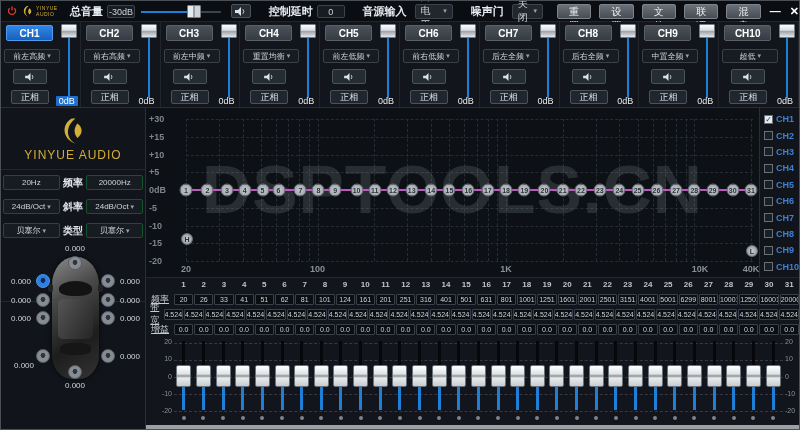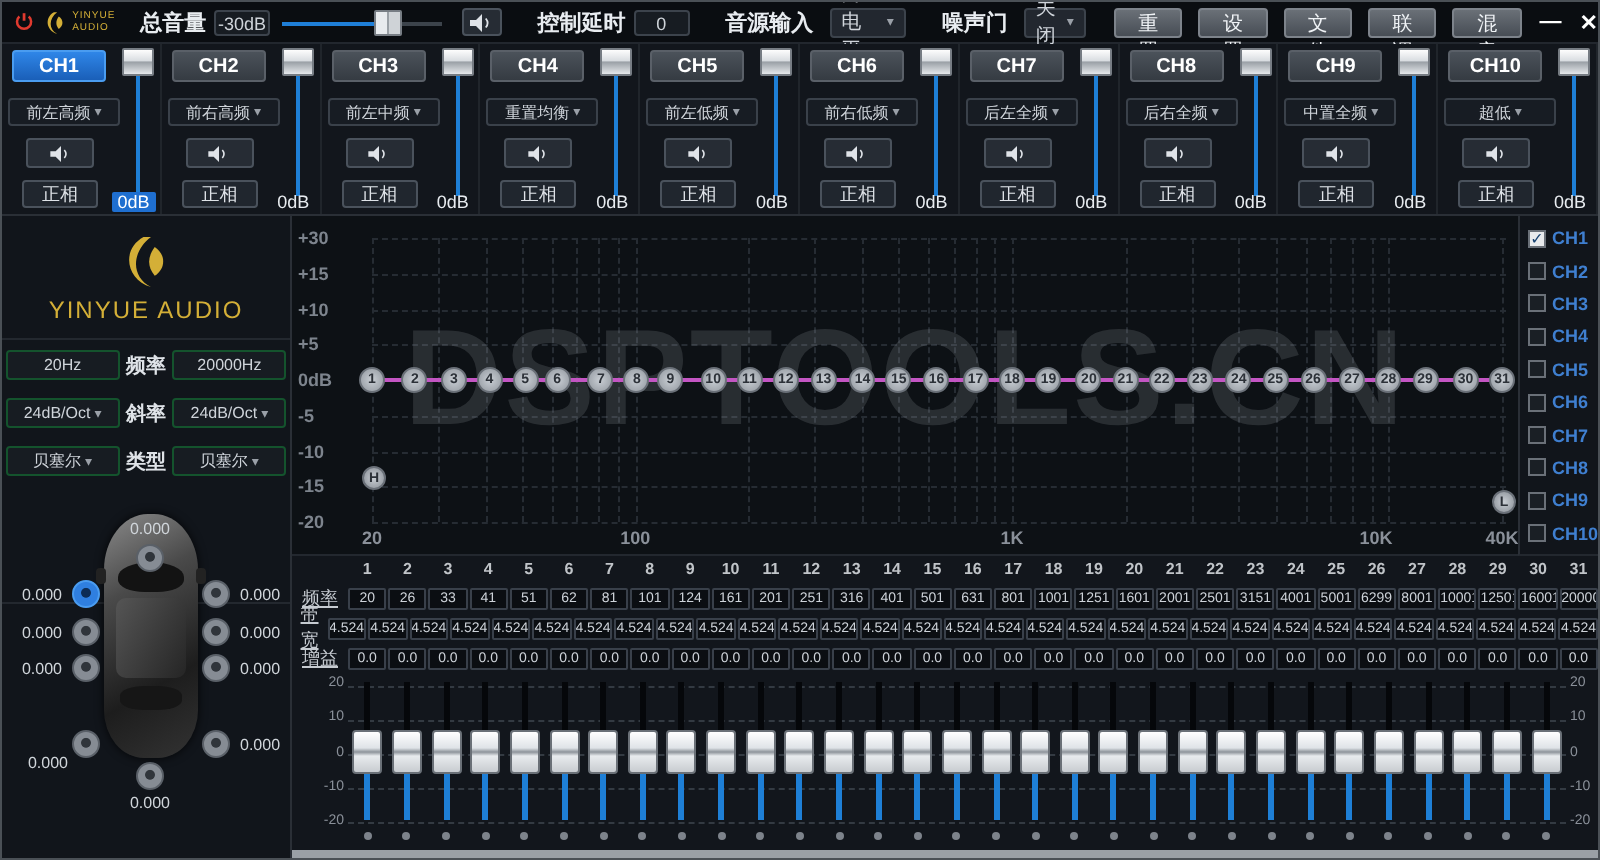--- a/index.html
+++ b/index.html
@@ -54,21 +54,21 @@
   .xcell { width:57px; height:15px; background:#171c22; border:1px solid #14532d; border-radius:2px; color:#cfd4da; font-size:8px; display:flex; align-items:center; justify-content:center; gap:2px; }
 
   
   .delayblk { position:absolute; left:0; top:133px; width:100%; height:160px; }
   .car { position:absolute; left:51px; top:16px; width:47px; height:122px; border-radius:22px 22px 20px 20px / 28px 28px 24px 24px; background:linear-gradient(150deg,#8a8a8a 0%,#4a4a4a 30%,#1d1d1d 68%,#333 100%); box-shadow:0 0 5px rgba(0,0,0,.8); }
   .car .ws { position:absolute; left:7px; top:24px; width:33px; height:15px; background:#131313; border-radius:50% 50% 40% 40%; }
   .car .roof { position:absolute; left:6px; top:42px; width:35px; height:40px; background:linear-gradient(120deg,#555,#252525); border-radius:5px; }
   .car .rw { position:absolute; left:8px; top:86px; width:31px; height:12px; background:#161616; border-radius:40%; }
   .car .mirl { position:absolute; left:-4px; top:27px; width:5px; height:8px; background:#222; border-radius:2px; }
   .car .mirr { position:absolute; right:-4px; top:27px; width:5px; height:8px; background:#222; border-radius:2px; }
-  .dpoint { position:absolute; width:14px; height:14px; transform:translate(-50%,-50%);margin-top:16px; }
+  .dpoint { position:absolute; width:14px; height:14px; transform:translate(-50%,-50%); }
   .dot { display:block; width:14px; height:14px; border-radius:50%; background:radial-gradient(circle at 50% 45%,#30353b 0 25%,#868c94 30% 100%); border:1px solid #5a6068; }
   .dot[data-selected="true"] { background:radial-gradient(circle at 50% 45%,#0d2c55 0 25%,#2f7fe0 30% 100%); border-color:#4a9cf0; }
   .dval { position:absolute; color:#d0d5da; font-size:8px; white-space:nowrap; }
   .dpoint[data-pos$="-left"] .dval { right:19px; top:3px; }
   .dpoint[data-pos$="-right"] .dval { left:19px; top:3px; }
   .dpoint[data-pos="top-center"] .dval { bottom:17px; left:50%; transform:translateX(-50%); }
   .dpoint[data-pos="bottom-center"] .dval { top:16px; left:50%; transform:translateX(-50%); }
   .dpoint[data-pos="back-left"] .dval { right:16px; top:12px; }
   .dpoint[data-pos="top-center"]{left:74px;top:22px}
   .dpoint[data-pos="front-left"]{left:42px;top:40px}
@@ -520,21 +520,21 @@
           <span class="ytick" style="top: 94.75px;">-5</span>
           <span class="ytick" style="top: 112.5px;">-10</span>
           <span class="ytick" style="top: 130.25px;">-15</span>
           <span class="ytick" style="top: 148px;">-20</span>
         </div>
       <div id="eq-xticks">
 
       <span class="xtick" style="left: 40px;">20</span>
           <span class="xtick" style="left: 171.639px;">100</span>
           <span class="xtick" style="left: 359.973px;">1K</span>
-          <span class="xtick" style="left: 542px;">10K</span>
+          <span class="xtick" style="left: 554px;">10K</span>
           <span class="xtick" style="left: 605px;">40K</span>
         </div>
       <div class="eqline"></div>
       <div id="eq-points">
 
       <div class="eq-point" style="left: 40px;">
             <span>1</span>
           </div>
           <div class="eq-point" style="left: 61.4593px;">
             <span>2</span>

